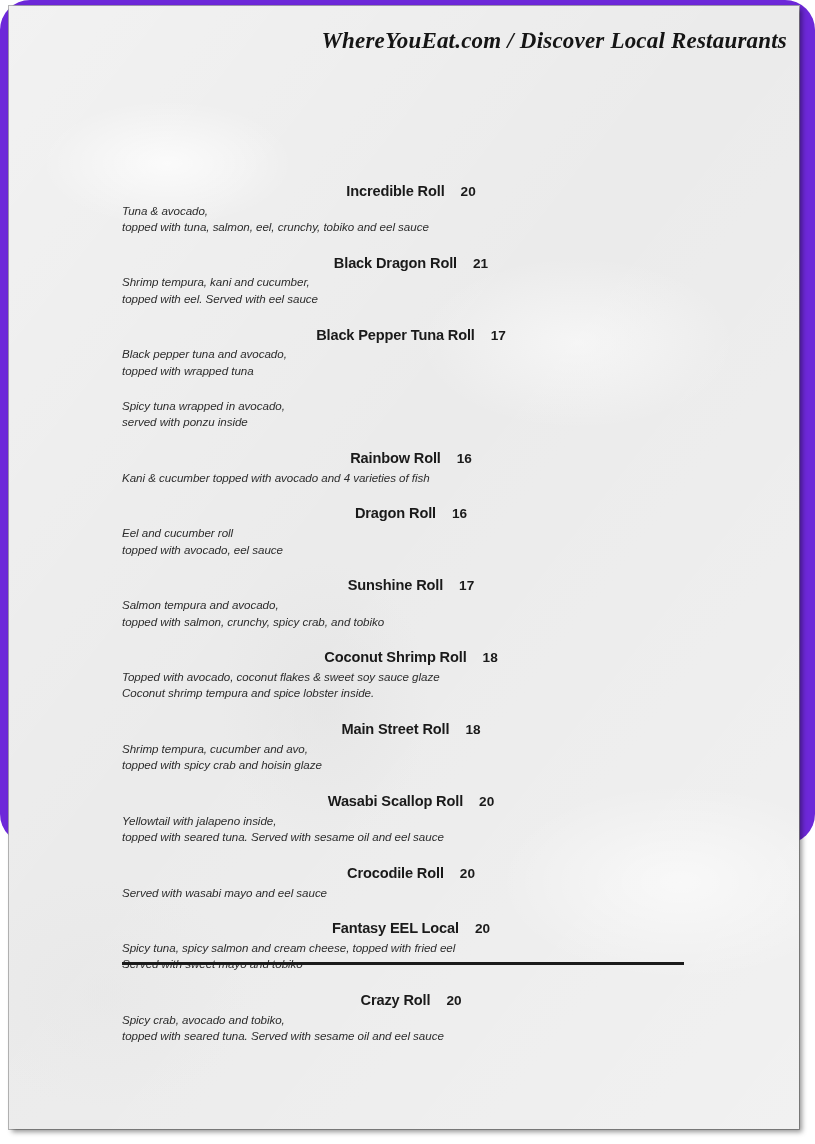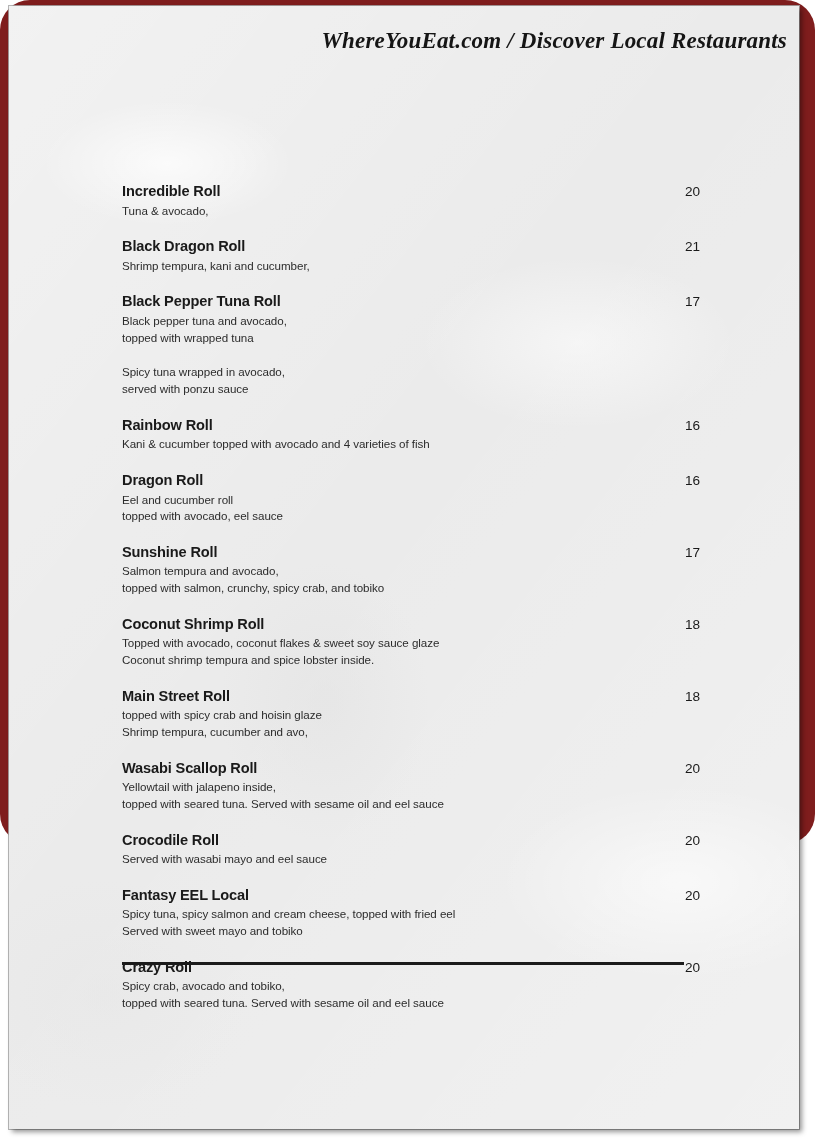--- a/index.html
+++ b/index.html
@@ -13,21 +13,21 @@
     font-family: "Liberation Sans", sans-serif;
     overflow: hidden;
   }
 
   
   .page-frame {
     position: absolute;
     left: 0; top: 0;
     width: 815px;
     height: 844px;
-    background: #7f1d1d;
+    background: #6d28d9;
     border-radius: 30px;
   }
   .sheet {
     position: absolute;
     left: 9px;
     top: 6px;
     width: 790px;
     height: 1123px;
     background: #ebebeb;
     box-shadow: 3px 3px 5px rgba(0,0,0,0.42),
@@ -75,45 +75,46 @@
     left: 113px;
     top: 176px;
     width: 578px;
   }
   .menu-item {
     margin-bottom: 18px;
   }
   .item-head {
     display: flex;
     align-items: baseline;
-    justify-content: space-between;
+    justify-content: center;
   }
   .item-name {
     font-size: 14.6px;
     font-weight: bold;
     color: #1a1a1a;
     letter-spacing: -0.15px;
     line-height: 1.34;
   }
   .item-price {
     font-size: 13.6px;
-    font-weight: normal;
+    font-weight: bold;
     color: #1a1a1a;
     text-align: right;
     flex: 0 0 auto;
     padding-left: 16px;
   }
   .item-desc {
     margin-top: 1px;
   }
   .desc-line {
     font-size: 11.6px;
     color: #2c2c2c;
     line-height: 1.44;
     letter-spacing: -0.05px;
+    font-style: italic;
   }
 
   
   .bottom-rule {
     position: absolute;
     left: 113px;
     top: 956px;
     width: 562px;
     height: 3px;
     background: #1b1b1b;
@@ -129,45 +130,47 @@
       <div class="site-header">WhereYouEat.com / Discover Local Restaurants</div>
 
       <div class="menu" id="menu-list">
           <div class="menu-item">
             <div class="item-head">
               <div class="item-name">Incredible Roll</div>
               <div class="item-price">20</div>
             </div>
             <div class="item-desc">
               <div class="desc-line">Tuna &amp; avocado,</div>
+              <div class="desc-line">topped with tuna, salmon, eel, crunchy, tobiko and eel sauce</div>
             </div>
           </div>
           <div class="menu-item">
             <div class="item-head">
               <div class="item-name">Black Dragon Roll</div>
               <div class="item-price">21</div>
             </div>
             <div class="item-desc">
               <div class="desc-line">Shrimp tempura, kani and cucumber,</div>
+              <div class="desc-line">topped with eel. Served with eel sauce</div>
             </div>
           </div>
           <div class="menu-item">
             <div class="item-head">
               <div class="item-name">Black Pepper Tuna Roll</div>
               <div class="item-price">17</div>
             </div>
             <div class="item-desc">
               <div class="desc-line">Black pepper tuna and avocado,</div>
               <div class="desc-line">topped with wrapped tuna</div>
             </div>
           </div>
           <div class="menu-item">
             <div class="item-desc">
               <div class="desc-line">Spicy tuna wrapped in avocado,</div>
-              <div class="desc-line">served with ponzu sauce</div>
+              <div class="desc-line">served with ponzu inside</div>
             </div>
           </div>
           <div class="menu-item">
             <div class="item-head">
               <div class="item-name">Rainbow Roll</div>
               <div class="item-price">16</div>
             </div>
             <div class="item-desc">
               <div class="desc-line">Kani &amp; cucumber topped with avocado and 4 varieties of fish</div>
             </div>
@@ -201,22 +204,22 @@
               <div class="desc-line">Topped with avocado, coconut flakes &amp; sweet soy sauce glaze</div>
               <div class="desc-line">Coconut shrimp tempura and spice lobster inside.</div>
             </div>
           </div>
           <div class="menu-item">
             <div class="item-head">
               <div class="item-name">Main Street Roll</div>
               <div class="item-price">18</div>
             </div>
             <div class="item-desc">
+              <div class="desc-line">Shrimp tempura, cucumber and avo,</div>
               <div class="desc-line">topped with spicy crab and hoisin glaze</div>
-              <div class="desc-line">Shrimp tempura, cucumber and avo,</div>
             </div>
           </div>
           <div class="menu-item">
             <div class="item-head">
               <div class="item-name">Wasabi Scallop Roll</div>
               <div class="item-price">20</div>
             </div>
             <div class="item-desc">
               <div class="desc-line">Yellowtail with jalapeno inside,</div>
               <div class="desc-line">topped with seared tuna. Served with sesame oil and eel sauce</div>

